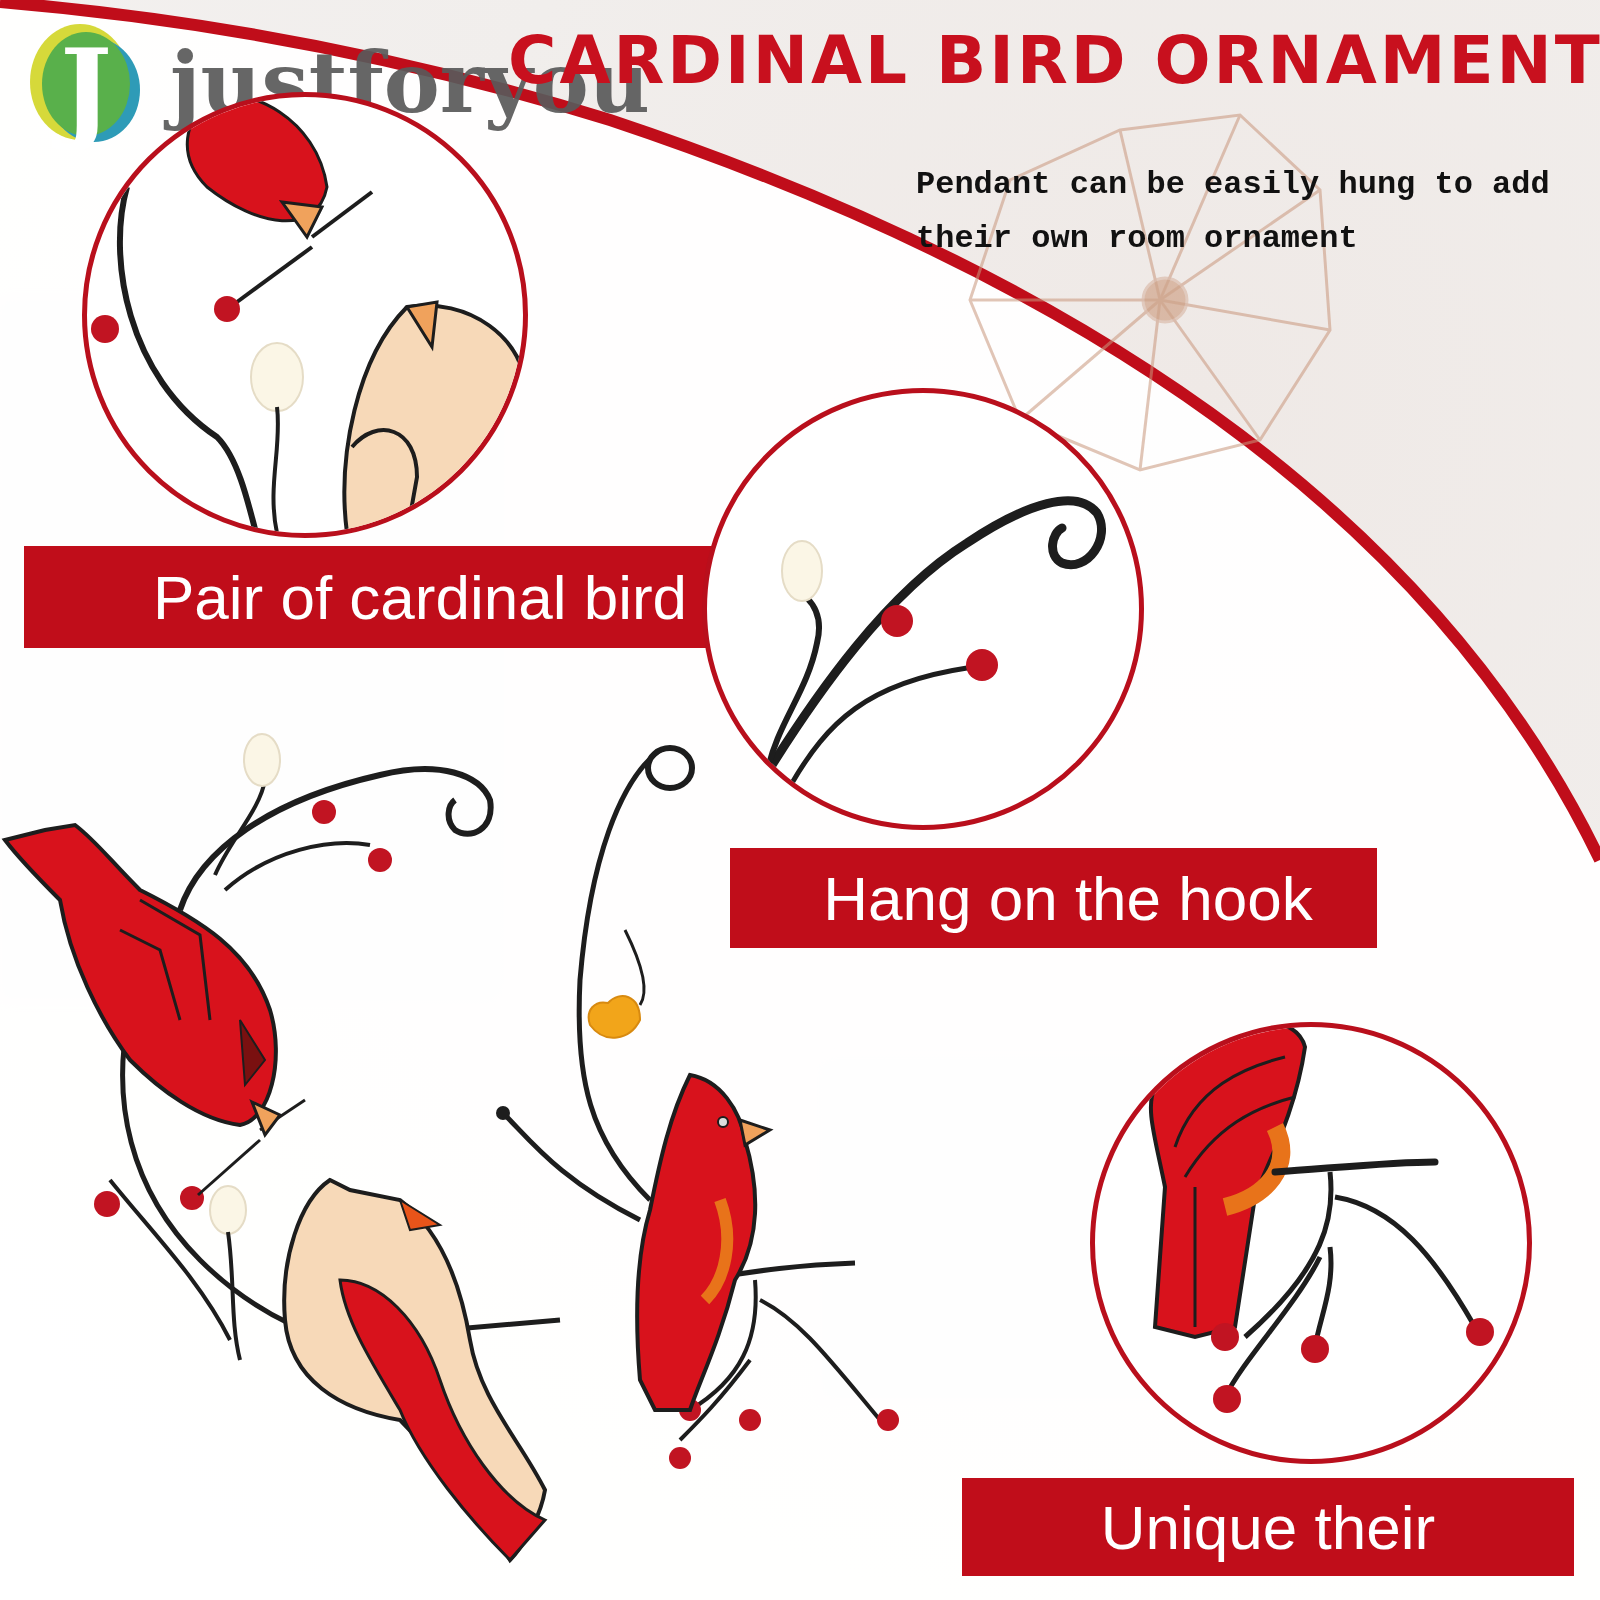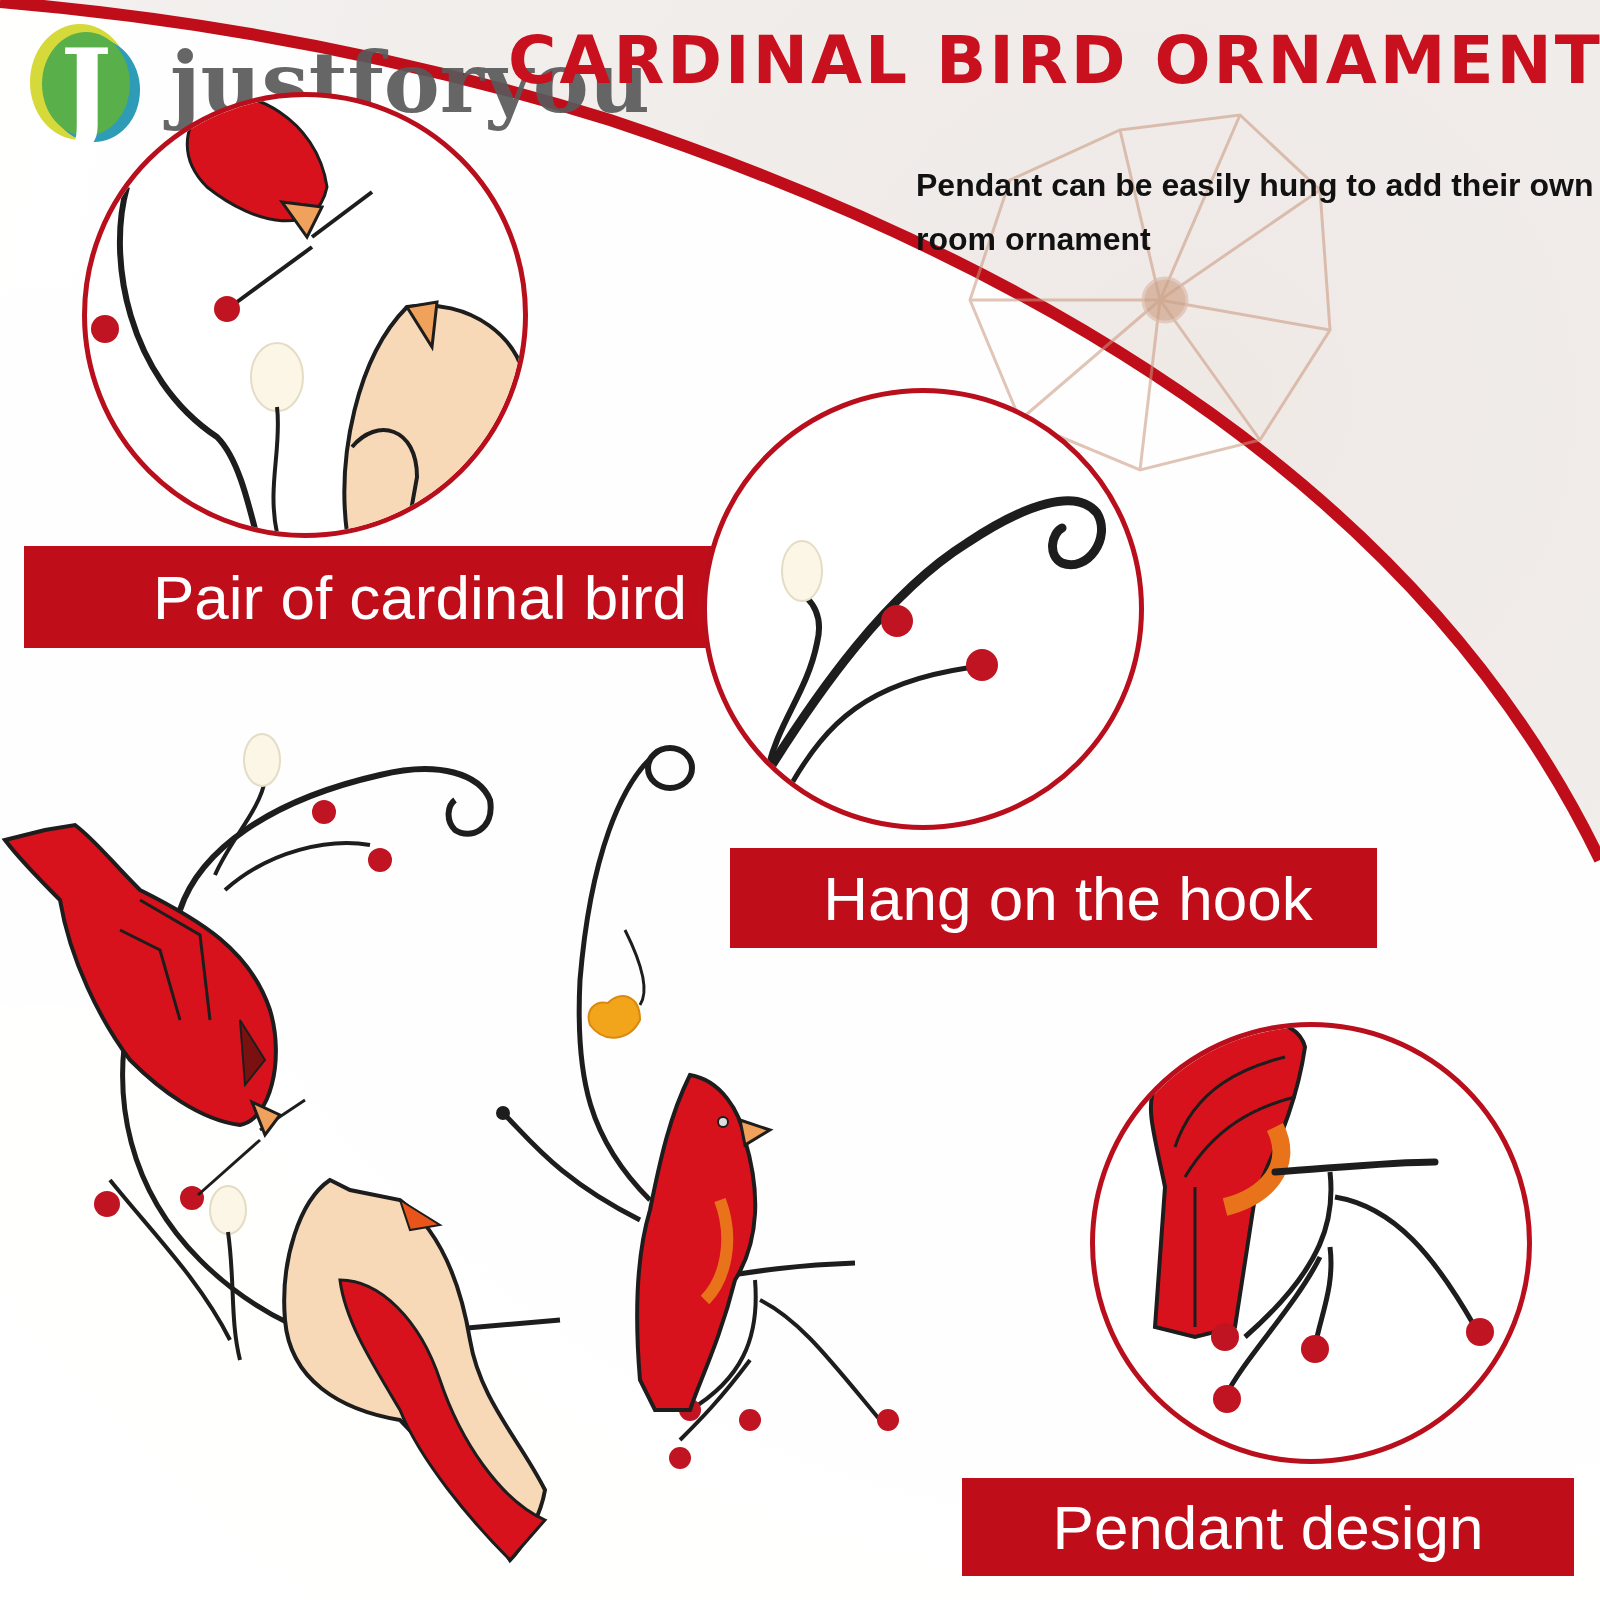--- a/index.html
+++ b/index.html
@@ -6,21 +6,21 @@
   body{width:1600px;height:1600px;overflow:hidden;position:relative;
        background:#f3f0ee;font-family:"DejaVu Sans",sans-serif;}
   .bg{position:absolute;inset:0;background:
       radial-gradient(ellipse at 75% 25%, #efe9e6 0%, #f1eeec 45%, #f4f2f1 100%);}
   .bg-blur{position:absolute;border-radius:8px;filter:blur(6px);opacity:.55;}
   .white-area{position:absolute;inset:0;}
   .headline{position:absolute;left:508px;top:22px;color:#c8101e;
       font-family:"DejaVu Sans",sans-serif;font-weight:bold;font-size:66px;
       letter-spacing:3px;white-space:nowrap;}
   .subline{position:absolute;left:916px;top:158px;width:680px;color:#111;
-      font-family:Liberation Sans, sans-serif;font-weight:bold;font-size:32px;line-height:54px;}
+      font-family:Liberation Mono, monospace;font-weight:bold;font-size:32px;line-height:54px;}
   .watermark{position:absolute;left:22px;top:20px;display:flex;align-items:center;}
   .wm-logo{width:130px;height:130px;position:relative;}
   .wm-text{font-family:"DejaVu Serif",serif;font-weight:bold;font-size:84px;color:#5a5a5a;
       margin-left:18px;margin-top:-6px;opacity:.92;}
   .label{position:absolute;background:#c00d1a;color:#fff;
       font-family:"Liberation Sans",sans-serif;font-size:62px;display:flex;
       align-items:center;justify-content:center;white-space:nowrap;}
   .circle{position:absolute;border:5px solid #b90f1c;border-radius:50%;background:#fff;overflow:hidden;}
   svg{display:block;}
 </style>
@@ -103,21 +103,21 @@
     <path d="M100,160 L100,300 M80,120 C100,60 150,40 190,30 M90,150 C120,100 160,80 200,70" fill="none" stroke="#1d1d1d" stroke-width="3"></path>
     <path d="M180,145 C250,140 300,135 340,135" fill="none" stroke="#1d1d1d" stroke-width="7" stroke-linecap="round"></path>
     <path d="M235,145 C240,190 230,240 150,310 M240,170 C300,180 340,230 380,300 M225,230 C200,280 150,330 130,370 M235,220 C240,260 225,290 220,320" fill="none" stroke="#1d1d1d" stroke-width="5"></path>
     <circle cx="130" cy="310" r="14" fill="#c11422"></circle>
     <circle cx="220" cy="322" r="14" fill="#c11422"></circle>
     <circle cx="385" cy="305" r="14" fill="#c11422"></circle>
     <circle cx="132" cy="372" r="14" fill="#c11422"></circle>
   </svg>
 </div>
 
-<div class="label" style="left:962px;top:1478px;width:612px;height:98px;">Pendant design</div>
+<div class="label" style="left:962px;top:1478px;width:612px;height:98px;">Unique their</div>
 
 <svg style="position:absolute;left:0;top:720px;" width="900" height="880" viewBox="0 0 900 880">
 
   <path d="M130,290 C110,380 130,470 200,540 C250,590 300,610 330,620 L560,600" fill="none" stroke="#1d1d1d" stroke-width="5"></path>
   <path d="M180,190 C200,130 270,80 380,55 C440,40 480,55 490,80 C495,110 470,120 455,110 C445,100 448,85 455,80" fill="none" stroke="#1d1d1d" stroke-width="6"></path>
   <path d="M215,155 C230,120 260,90 265,60" fill="none" stroke="#1d1d1d" stroke-width="4"></path>
   <path d="M225,170 C270,130 330,118 370,125" fill="none" stroke="#1d1d1d" stroke-width="4"></path>
   <path d="M130,300 C150,260 165,230 185,195" fill="none" stroke="#1d1d1d" stroke-width="5"></path>
   <path d="M110,460 C150,510 200,560 230,620" fill="none" stroke="#1d1d1d" stroke-width="4"></path>
   <ellipse cx="262" cy="40" rx="18" ry="26" fill="#fbf6e6" stroke="#e5dcc6" stroke-width="2"></ellipse>

